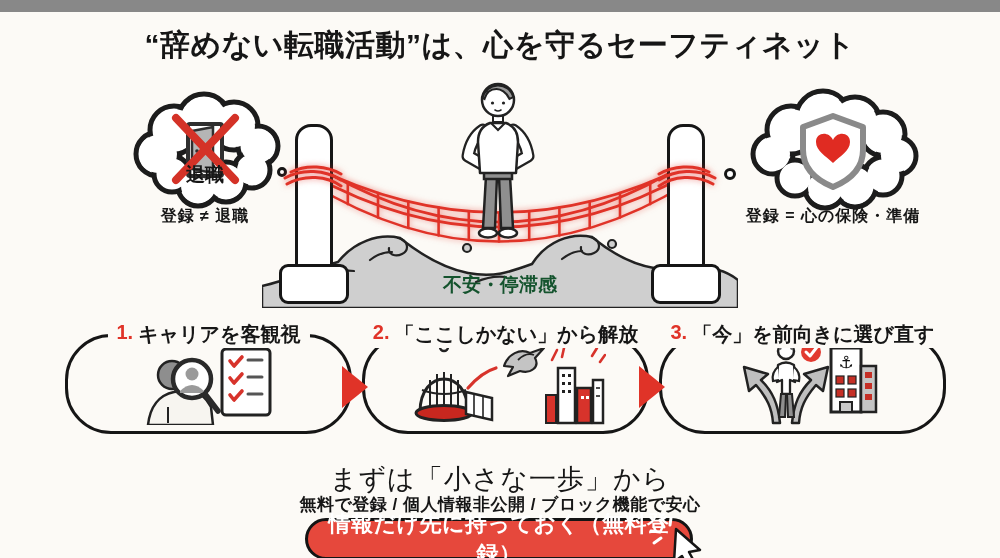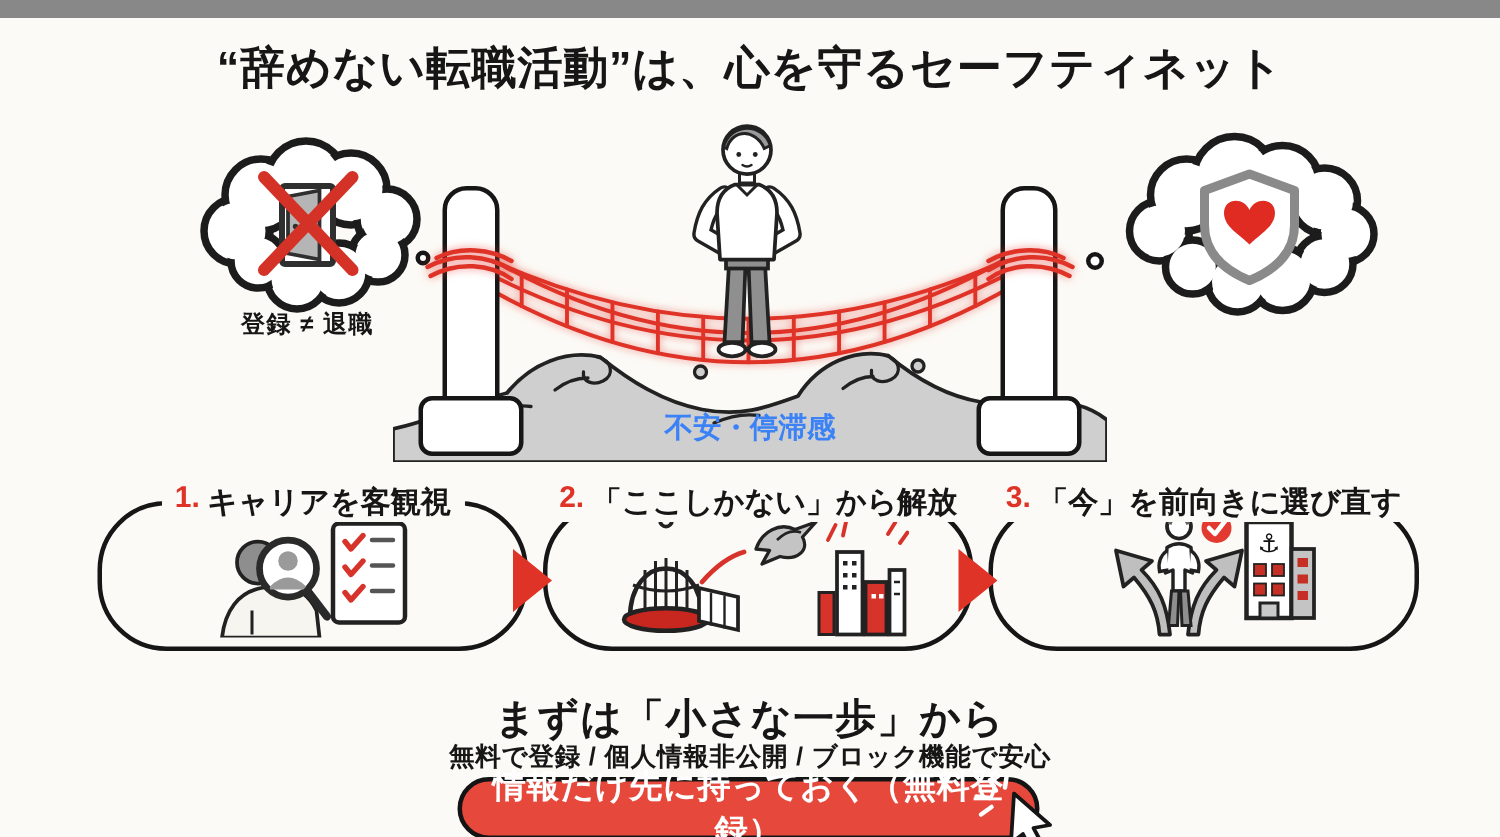--- a/index.html
+++ b/index.html
@@ -20,33 +20,33 @@
 
   
   .pillar{background:#fff;border:3.5px solid var(--ink);border-radius:16px 16px 0 0;z-index:3;
           display:flex;justify-content:center;align-items:flex-end;padding-bottom:12px;}
   .pillar-label{writing-mode:vertical-rl;text-orientation:upright;font-weight:900;font-size:21px;letter-spacing:3px;}
   .pillar-base{background:#fff;border:3.5px solid var(--ink);border-radius:9px;z-index:4;}
 
   .glow{filter:drop-shadow(0 0 3px rgba(224,51,40,.55));}
   .z1{z-index:1}.z2{z-index:2}.z5{z-index:5}.z6{z-index:6}
 
-  .waves-label{font-size:19px;font-weight:800;text-align:center;color:#3b82f6;z-index:3;}
+  .waves-label{font-size:19px;font-weight:800;text-align:center;color:#14532d;z-index:3;}
 
   
   .step-box{top:322px;height:100px;border:3.5px solid var(--ink);border-radius:46px;background:var(--bg);
             display:flex;justify-content:center;align-items:flex-end;padding-bottom:6px;}
   .step-chip{position:absolute;top:-16px;left:50%;transform:translateX(-50%);background:var(--bg);
              padding:0 9px;white-space:nowrap;font-weight:900;font-size:20px;display:flex;gap:5px;}
   .step-num{color:var(--red);}
   .step-arrow{top:354px;width:0;height:0;border-top:21px solid transparent;border-bottom:21px solid transparent;
               border-left:26px solid var(--red);z-index:2;}
 
   
-  .headline{top:449px;left:0;width:1000px;text-align:center;font-size:27px;font-weight:700;letter-spacing:1px;}
+  .headline{top:449px;left:0;width:1000px;text-align:center;font-size:27px;font-weight:400;letter-spacing:1px;}
   .subline{top:481px;left:0;width:1000px;text-align:center;font-size:17px;font-weight:700;letter-spacing:.5px;}
   .cta{top:506px;left:305px;width:388px;height:42px;background:#e6483c;border:3px solid #141414;border-radius:22px;
        color:#fff;font-weight:800;font-size:22px;letter-spacing:.5px;display:flex;align-items:center;justify-content:center;
        font-family:"Liberation Sans","DejaVu Sans",sans-serif;cursor:pointer;}
 </style>
 </head>
 <body>
 
 <div class="canvas">
 
@@ -76,20 +76,21 @@
         <circle cx="50" cy="84" r="15"></circle>
     </g>
     <rect x="66" y="34" width="34" height="52" rx="2" fill="#fff" stroke="#2f2f2f" stroke-width="4"></rect>
     <polygon points="70,41 91,37 91,83 70,79" fill="#b5b5b5" stroke="#2f2f2f" stroke-width="2.5"></polygon>
     <circle cx="75" cy="61" r="1.8" fill="#2f2f2f"></circle>
     <g stroke="#d43227" stroke-width="8" stroke-linecap="round">
       <line x1="54" y1="28" x2="113" y2="90"></line>
         <line x1="113" y1="28" x2="54" y2="90"></line>
     </g>
   </svg>
+  <div class="abs bubble-label z2" style="left:155px;top:150px;width:100px">退職</div>
   <div class="abs tail-dot z1" style="left:277px;top:155px;width:10px;height:10px"></div>
   <div class="abs caption" style="left:105px;top:194px;width:200px">登録 ≠ 退職</div>
 
   <svg class="abs z1" style="left:733px;top:76px" width="200" height="125" viewBox="0 0 200 125">
     <g stroke="#1c1c1c" stroke-width="5" fill="#fff">
       <circle cx="40" cy="66" r="20"></circle>
         <circle cx="58" cy="42" r="24"></circle>
         <circle cx="90" cy="30" r="27"></circle>
       <circle cx="122" cy="34" r="25"></circle>
         <circle cx="150" cy="46" r="22"></circle>
@@ -108,20 +109,21 @@
         <circle cx="164" cy="68" r="16"></circle>
       <circle cx="150" cy="88" r="16"></circle>
         <circle cx="122" cy="98" r="18"></circle>
         <circle cx="92" cy="100" r="17"></circle>
       <circle cx="62" cy="90" r="15"></circle>
     </g>
     <path d="M100,28 L130,39 V62 C130,81 117,92 100,99 C83,92 70,81 70,62 V39 Z" fill="#fff" stroke="#8a8a8a" stroke-width="6" stroke-linejoin="round"></path>
     <path d="M100,52 C96,43 83,44 83,54 C83,63 93,68 100,75 C107,68 117,63 117,54 C117,44 104,43 100,52 Z" fill="#e02b22"></path>
   </svg>
   <div class="abs tail-dot z1" style="left:724px;top:156px;width:12px;height:12px"></div>
+  <div class="abs caption" style="left:708px;top:194px;width:250px">登録 = 心の保険・準備</div>
 
   <svg class="abs z1 glow" style="left:280px;top:138px" width="440" height="115" viewBox="0 0 440 115">
     <g stroke="#e03328" stroke-width="2.6" fill="none" stroke-linecap="round">
       <path d="M30,15 Q219,110 408,15"></path>
       <path d="M30,24 Q219,130 408,24"></path>
       <path d="M30,33 Q219,150 408,33"></path>
       <line x1="67.8" y1="32.1" x2="67.8" y2="54.1"></line>
       <line x1="98" y1="43" x2="98" y2="67.5"></line>
       <line x1="128.3" y1="51.6" x2="128.3" y2="78"></line>
       <line x1="158.6" y1="57.6" x2="158.6" y2="85.5"></line>

